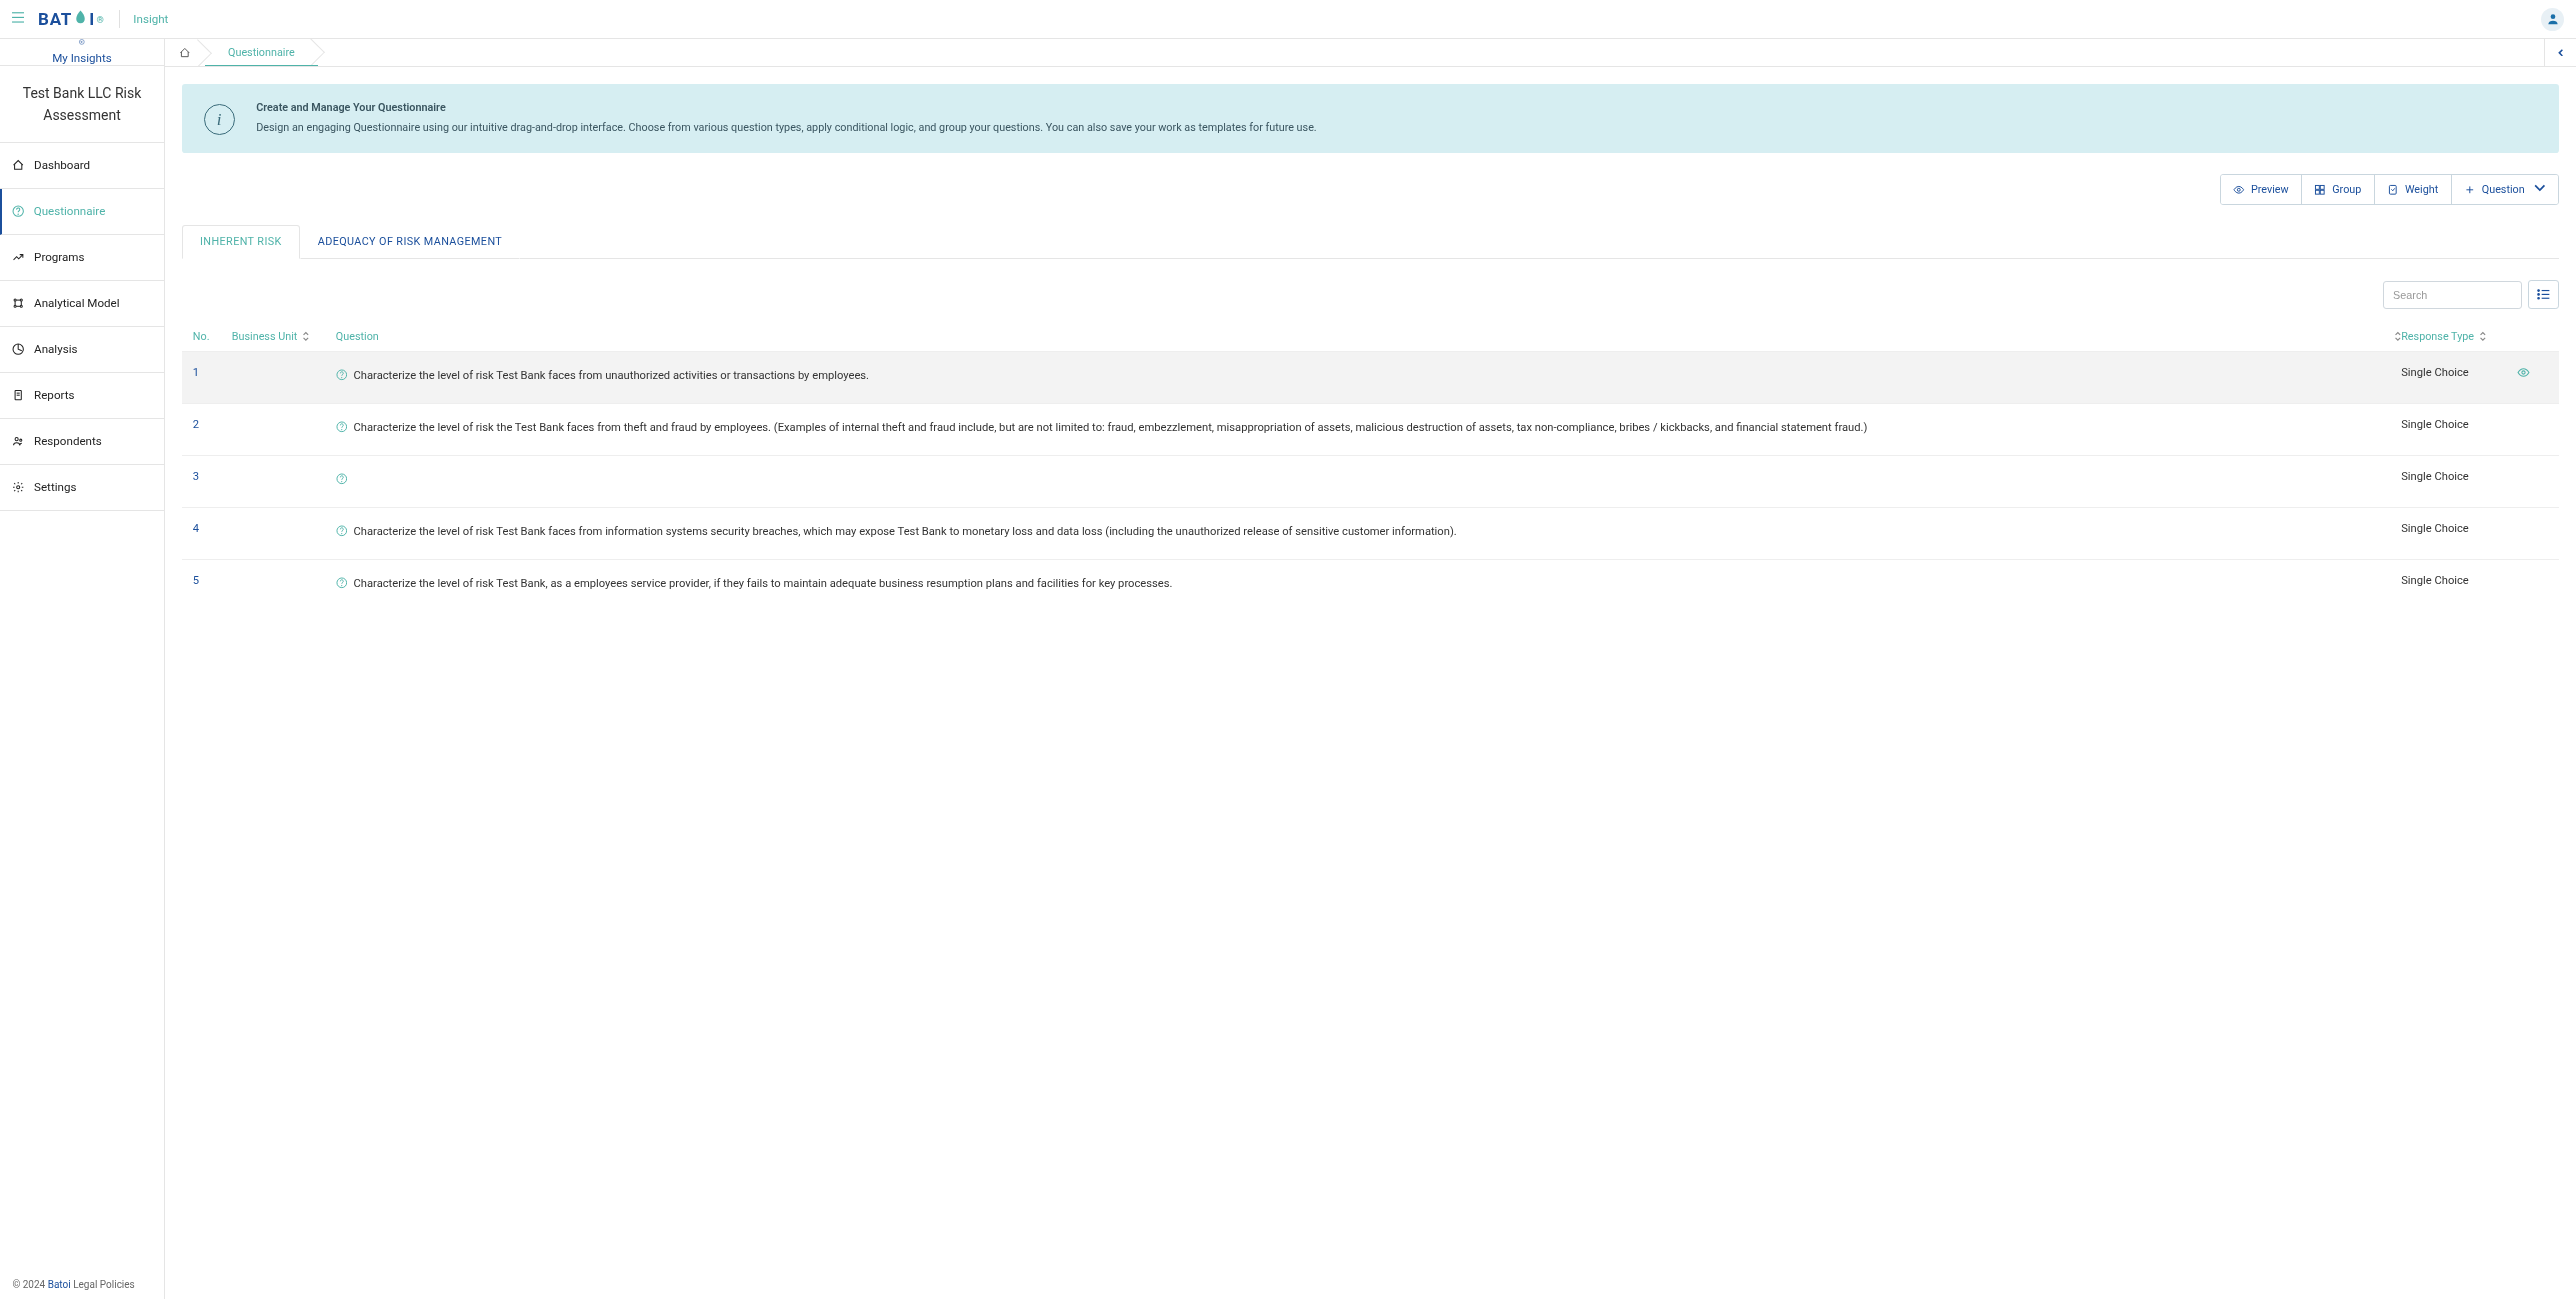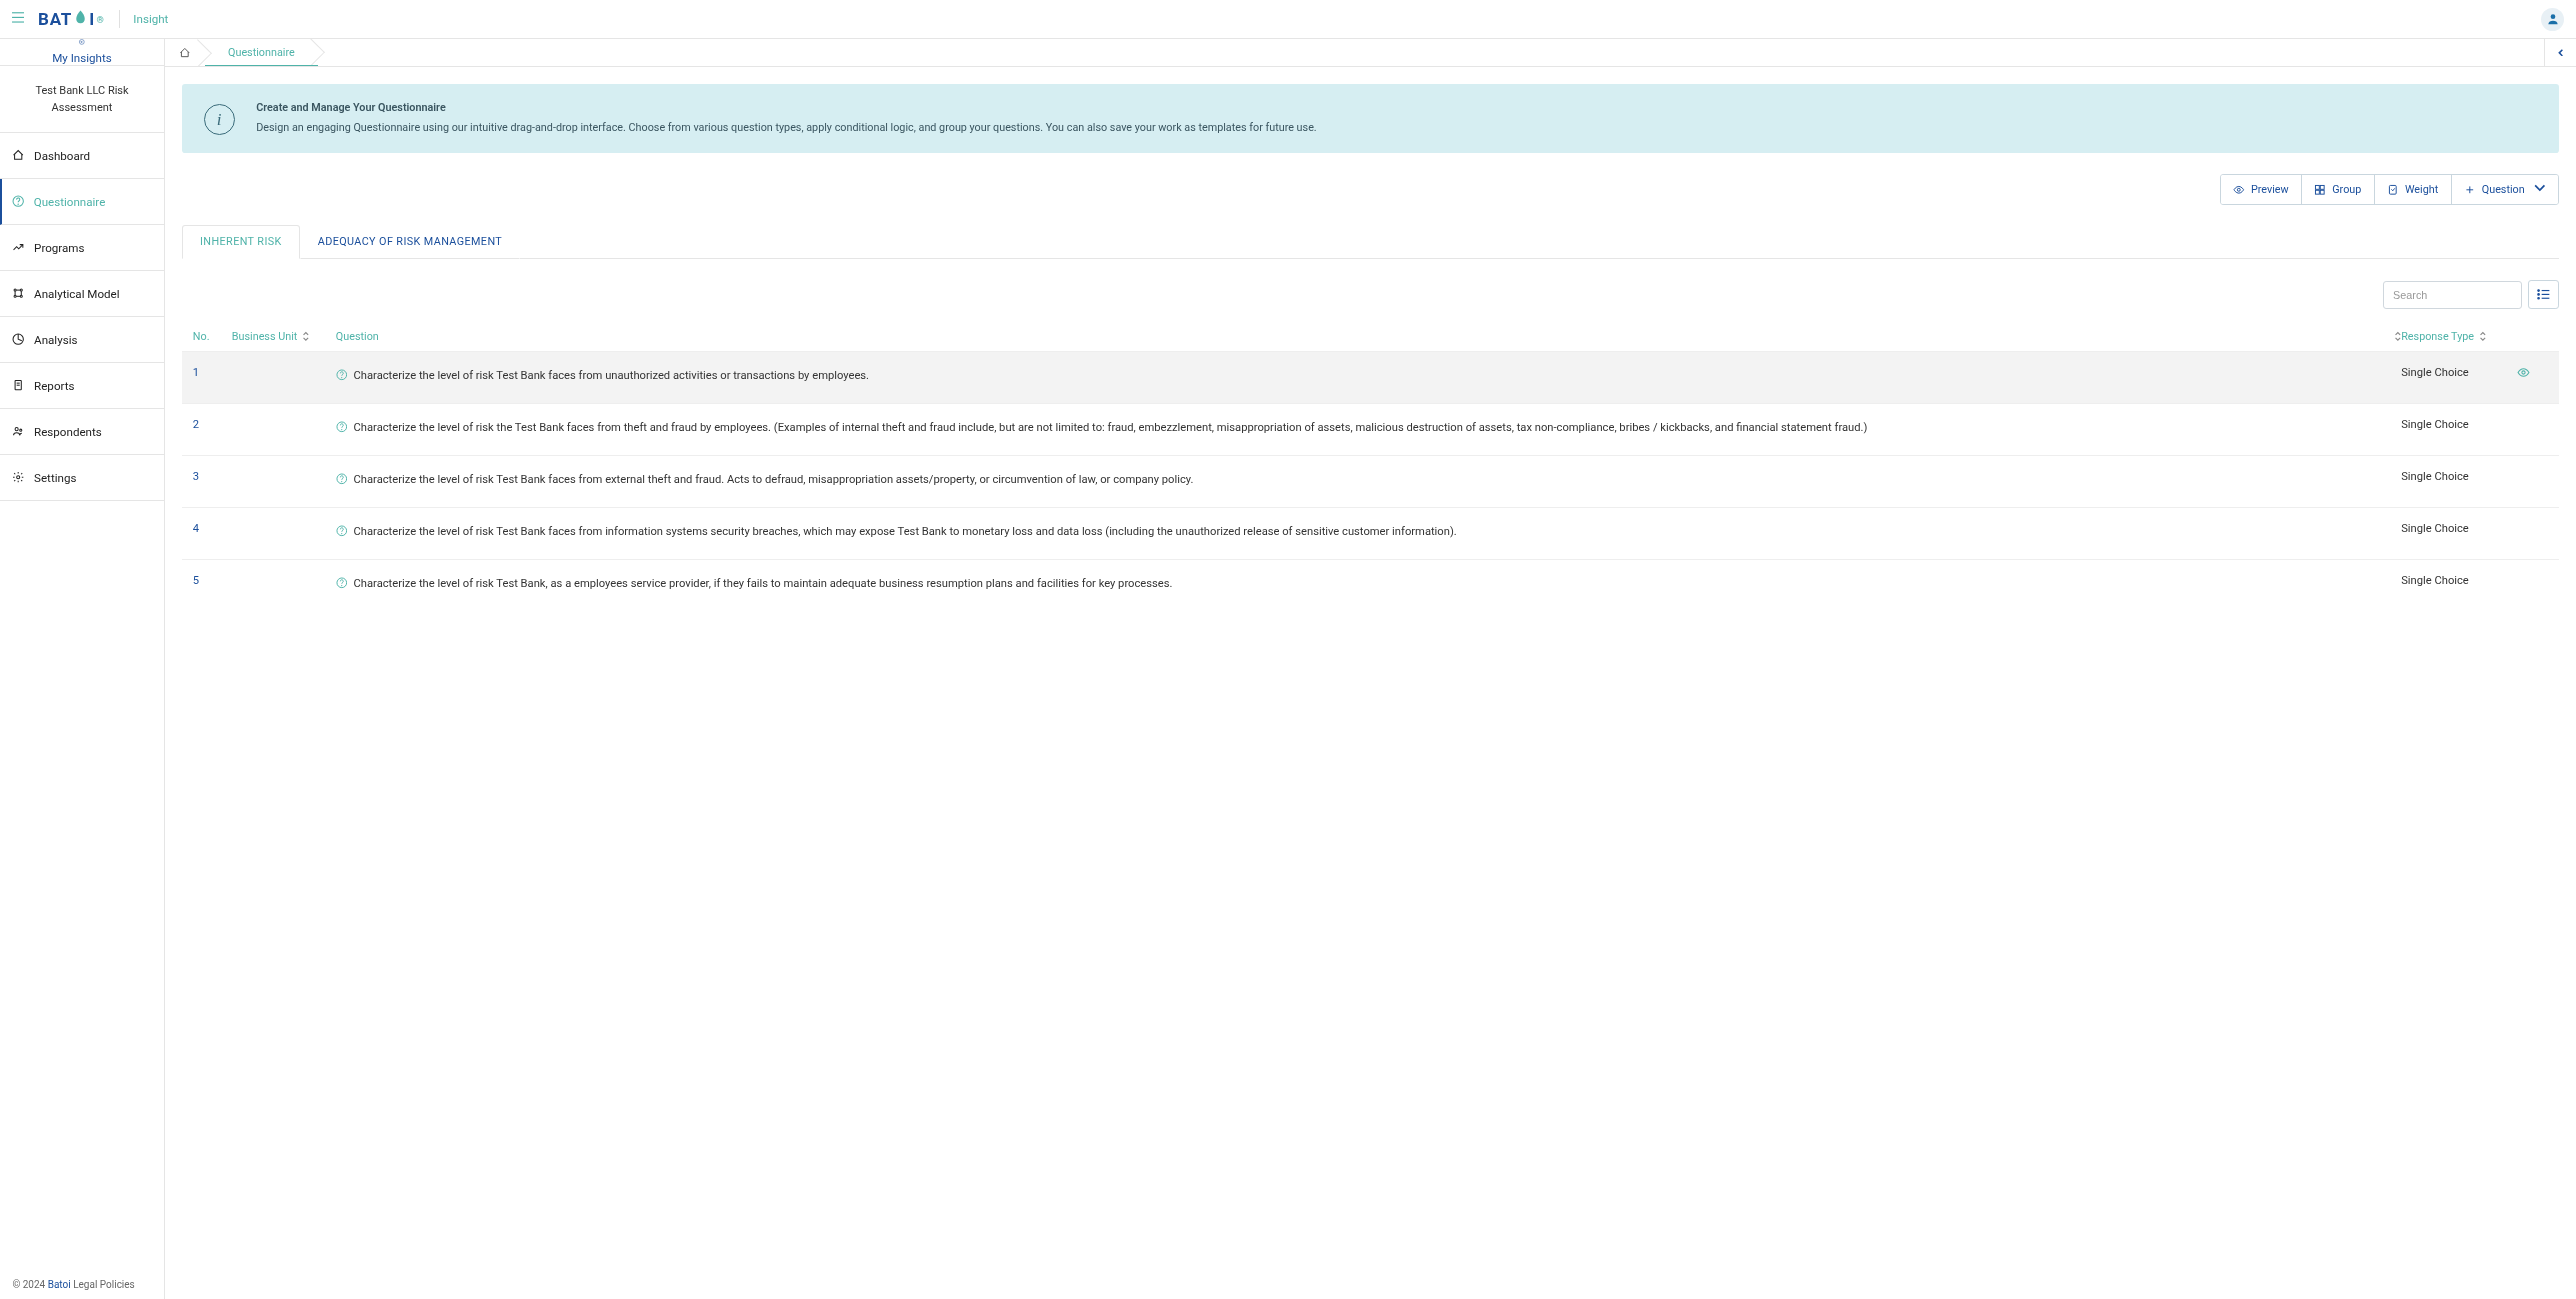--- a/index.html
+++ b/index.html
@@ -12,21 +12,21 @@
 .logo .leaf { color: #4fb3a9; }
 .logo-reg { color: #4fb3a9; font-size: 9.3px; vertical-align: super; margin-left: 1.5px; }
 .vdiv { width: 0.8px; height: 18.5px; background: #e0e0e0; margin: 0 14px; }
 .product { color: #4fb3a9; font-size: 11.6px; }
 .spacer { flex: 1; }
 .avatar { width: 23px; height: 23px; border-radius: 50%; background: #e8f0f5; display: flex; align-items: center; justify-content: center; color: #1b6fa8; }
 
 .layout { display: flex; min-height: calc(100vh - 39px); }
 .sidebar { width: 165px; border-right: 0.8px solid #e5e5e5; display: flex; flex-direction: column; }
 .my-insights { height: 27px; display: flex; align-items: center; justify-content: center; gap: 6.2px; border-bottom: 0.8px solid #e5e5e5; color: #1b4f9c; font-size: 11.6px; cursor: pointer; flex-direction: column; }
-.project-title { padding: 15.5px 10.8px; text-align: center; border-bottom: 0.8px solid #e5e5e5; font-size: 11px; line-height: 1.6; }
+.project-title { padding: 15.5px 10.8px; text-align: center; border-bottom: 0.8px solid #e5e5e5; font-size: 14px; line-height: 1.6; }
 
 .nav { flex: 1; }
 .nav-item { display: flex; align-items: center; gap: 9.3px; padding: 15.5px 12.4px; border-bottom: 0.8px solid #e5e5e5; cursor: pointer; font-size: 11.6px; color: #222; }
 .nav-item.active { color: #4fb3a9; border-left: 2.3px solid #1b4f9c; padding-left: 10px; }
 .nav-item svg, .nav-item .ico { width: 12.4px; height: 12.4px; flex-shrink: 0; }
 
 .footer { padding: 9.3px 12.4px; font-size: 10px; color: #666; }
 .footer .link { color: #1b4f9c; }
 
 .main { flex: 1; display: flex; flex-direction: column; }
@@ -353,21 +353,20 @@
             </div>
             <div class="trow">
               <div class="td-no">3</div>
               <div class="td-bu"></div>
               <div class="td-q">
                 <span class="qicon"><svg width="11.6" height="11.6" viewBox="0 0 24 24" fill="none" stroke="currentColor" stroke-width="2">
                     <circle cx="12" cy="12" r="10"></circle>
                     <path d="M9 9a3 3 0 115 2c-1 1-2 1-2 3"></path>
                     <circle cx="12" cy="18" r="0.5" fill="currentColor"></circle>
                   </svg></span>
-                <span>Characterize the level of risk Test Bank faces from external theft and fraud. Acts to defraud, misappropriation assets/property, or circumvention of law, or company policy.</span>
               </div>
               <div class="td-rt">Single Choice</div>
               <div class="td-act"></div>
             </div>
             <div class="trow">
               <div class="td-no">4</div>
               <div class="td-bu"></div>
               <div class="td-q">
                 <span class="qicon"><svg width="11.6" height="11.6" viewBox="0 0 24 24" fill="none" stroke="currentColor" stroke-width="2">
                     <circle cx="12" cy="12" r="10"></circle>

